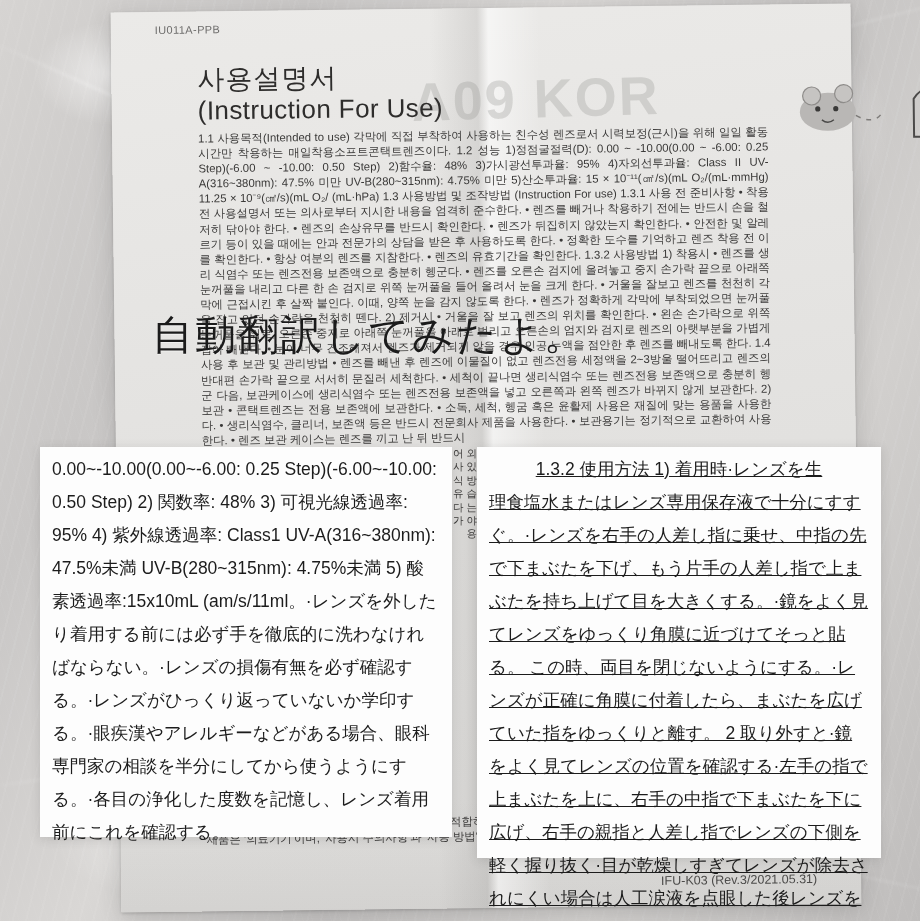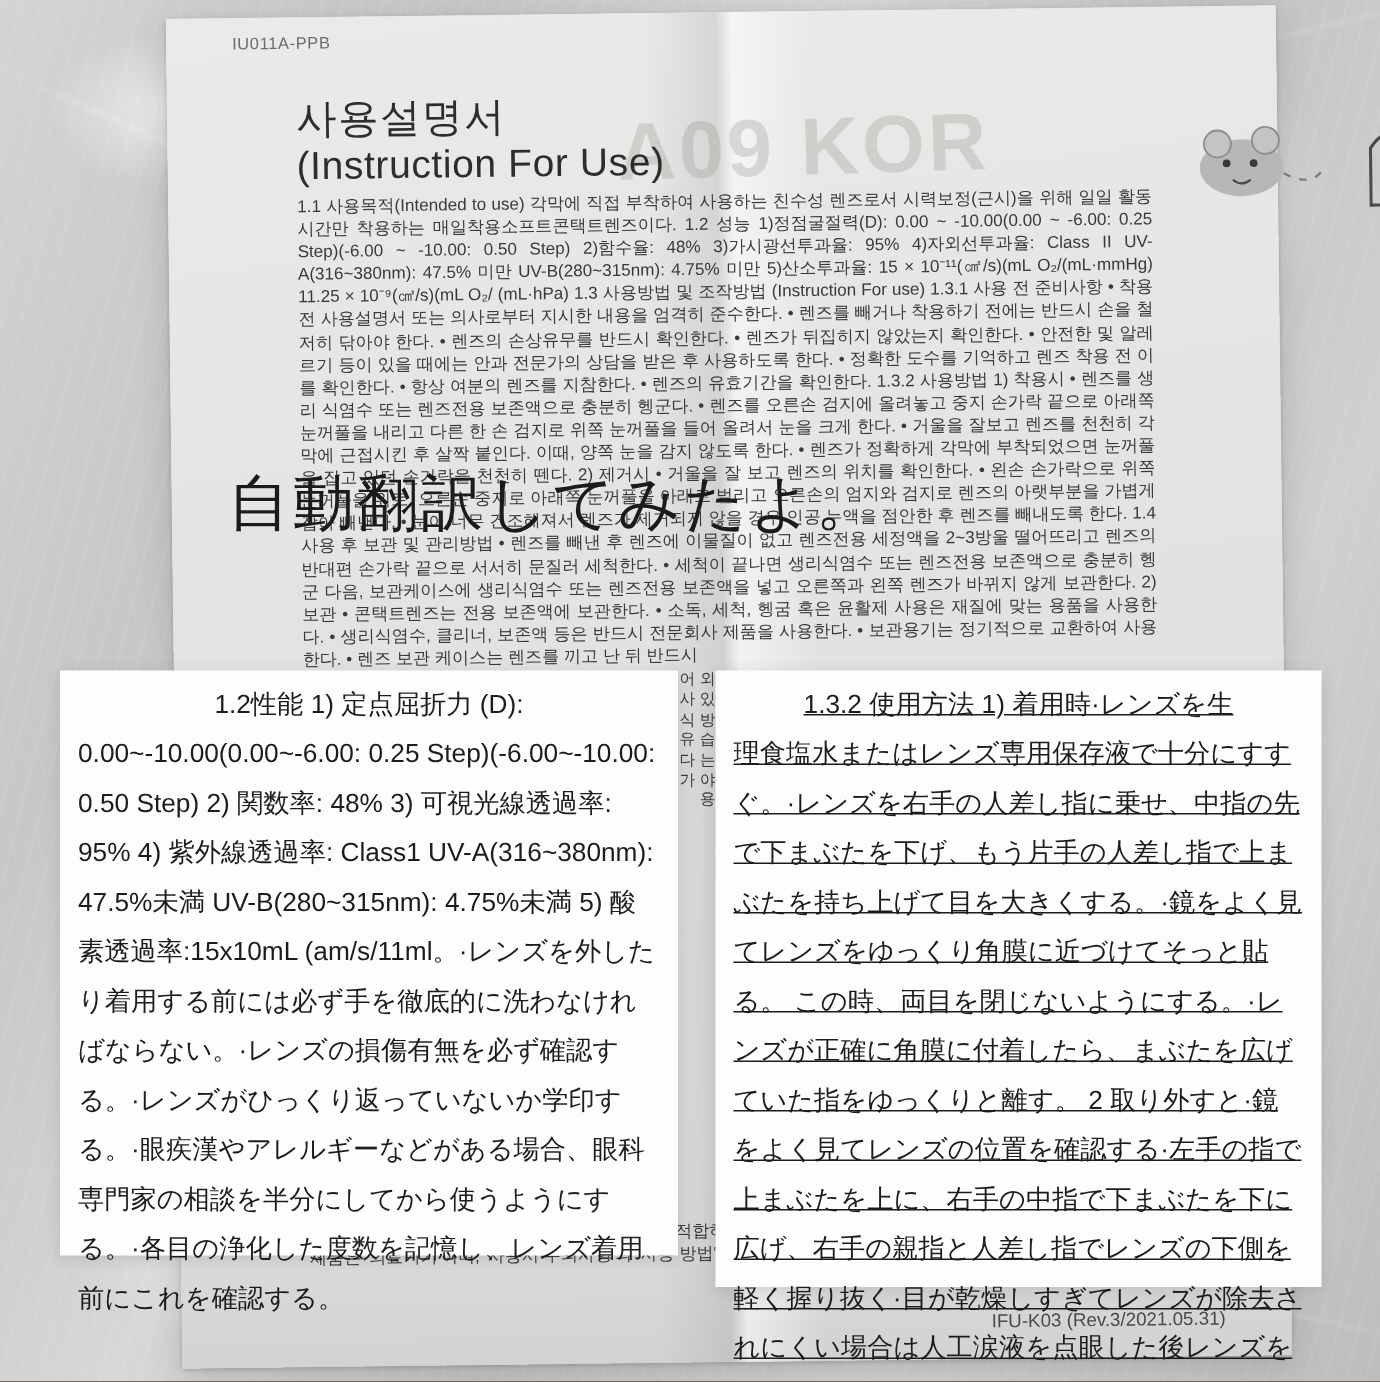--- a/index.html
+++ b/index.html
@@ -5,21 +5,21 @@
   html, body {
     margin: 0;
     padding: 0;
     background: #000;
   }
   #shot {
     position: relative;
     width: 920px;
     height: 921px;
     overflow: hidden;
-    background: #fdba74;
+    background: #c4b5fd;
     font-family: "Liberation Sans", sans-serif;
   }
   
   .marble {
     position: absolute;
     inset: 0;
     background:
       radial-gradient(closest-side at 12% 8%, rgba(255,255,255,0.55), rgba(255,255,255,0) 70%),
       radial-gradient(closest-side at 88% 14%, rgba(255,255,255,0.35), rgba(255,255,255,0) 72%),
       radial-gradient(closest-side at 20% 92%, rgba(255,255,255,0.40), rgba(255,255,255,0) 70%),
@@ -229,21 +229,20 @@
     <div class="lower-copy">하드콘택트렌즈 / 소프트콘택트렌즈 기준규격에 적합하게 제조되었습니다.
 제품은 '의료기기'이며, '사용시 주의사항'과 '사용 방법'을 잘 읽고 사용하십시오.</div>
     <div class="doc-footer">IFU-K03 (Rev.3/2021.05.31)</div>
   </div>
 
   <div class="overlay-caption">自動翻訳してみたよ。</div>
 
   <div class="gap-strip">어 외 사 있 식 방 유 습 다 는 가 야 용</div>
 
   <div class="panel" id="panel-left">
-    <span class="ptitle">1.2性能 1) 定点屈折力 (D):</span>
     <span class="ptext">0.00~-10.00(0.00~-6.00: 0.25 Step)(-6.00~-10.00: 0.50 Step) 2) 関数率: 48% 3) 可視光線透過率: 95% 4) 紫外線透過率: Class1 UV-A(316~380nm): 47.5%未満 UV-B(280~315nm): 4.75%未満 5) 酸素透過率:15x10mL (am/s/11ml。·レンズを外したり着用する前には必ず手を徹底的に洗わなければならない。·レンズの損傷有無を必ず確認する。·レンズがひっくり返っていないか学印する。·眼疾漢やアレルギーなどがある場合、眼科専門家の相談を半分にしてから使うようにする。·各目の浄化した度数を記憶し、レンズ着用前にこれを確認する。</span>
   </div>
 
   <div class="panel" id="panel-right">
     <span class="ptitle">1.3.2 使用方法 1) 着用時·レンズを生</span>
     <span class="ptext">理食塩水またはレンズ専用保存液で十分にすすぐ。·レンズを右手の人差し指に乗せ、中指の先で下まぶたを下げ、もう片手の人差し指で上まぶたを持ち上げて目を大きくする。·鏡をよく見てレンズをゆっくり角膜に近づけてそっと貼る。 この時、両目を閉じないようにする。·レンズが正確に角膜に付着したら、まぶたを広げていた指をゆっくりと離す。 2 取り外すと·鏡をよく見てレンズの位置を確認する·左手の指で上まぶたを上に、右手の中指で下まぶたを下に広げ、右手の親指と人差し指でレンズの下側を軽く握り抜く·目が乾燥しすぎてレンズが除去されにくい場合は人工涙液を点眼した後レンズを抜く。</span>
   </div>
 
 </div>
 

